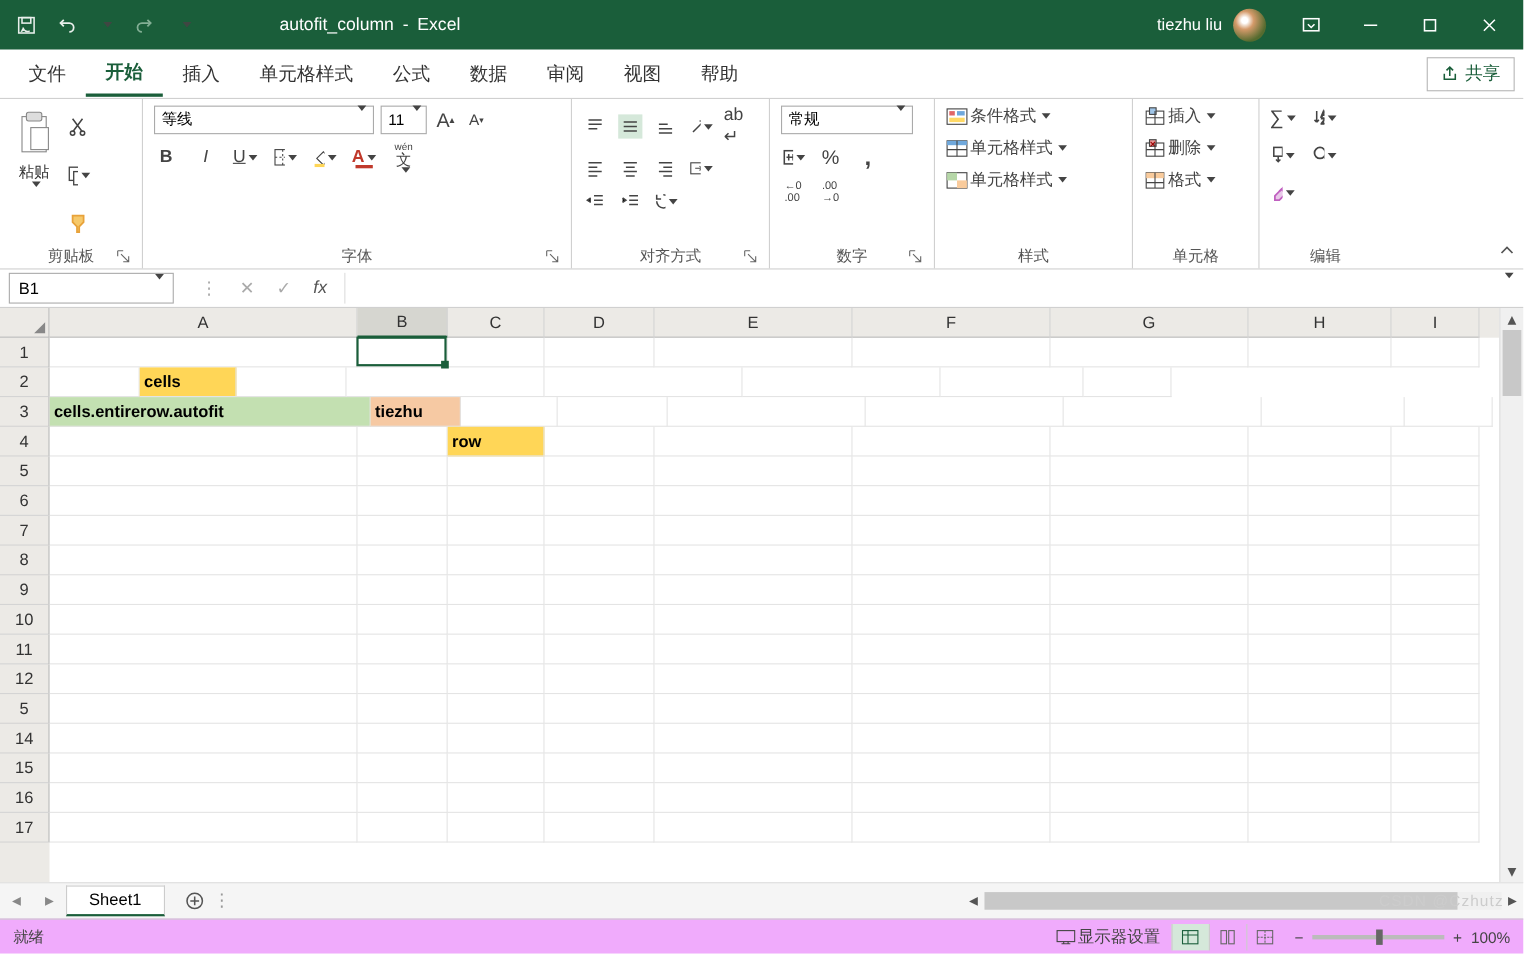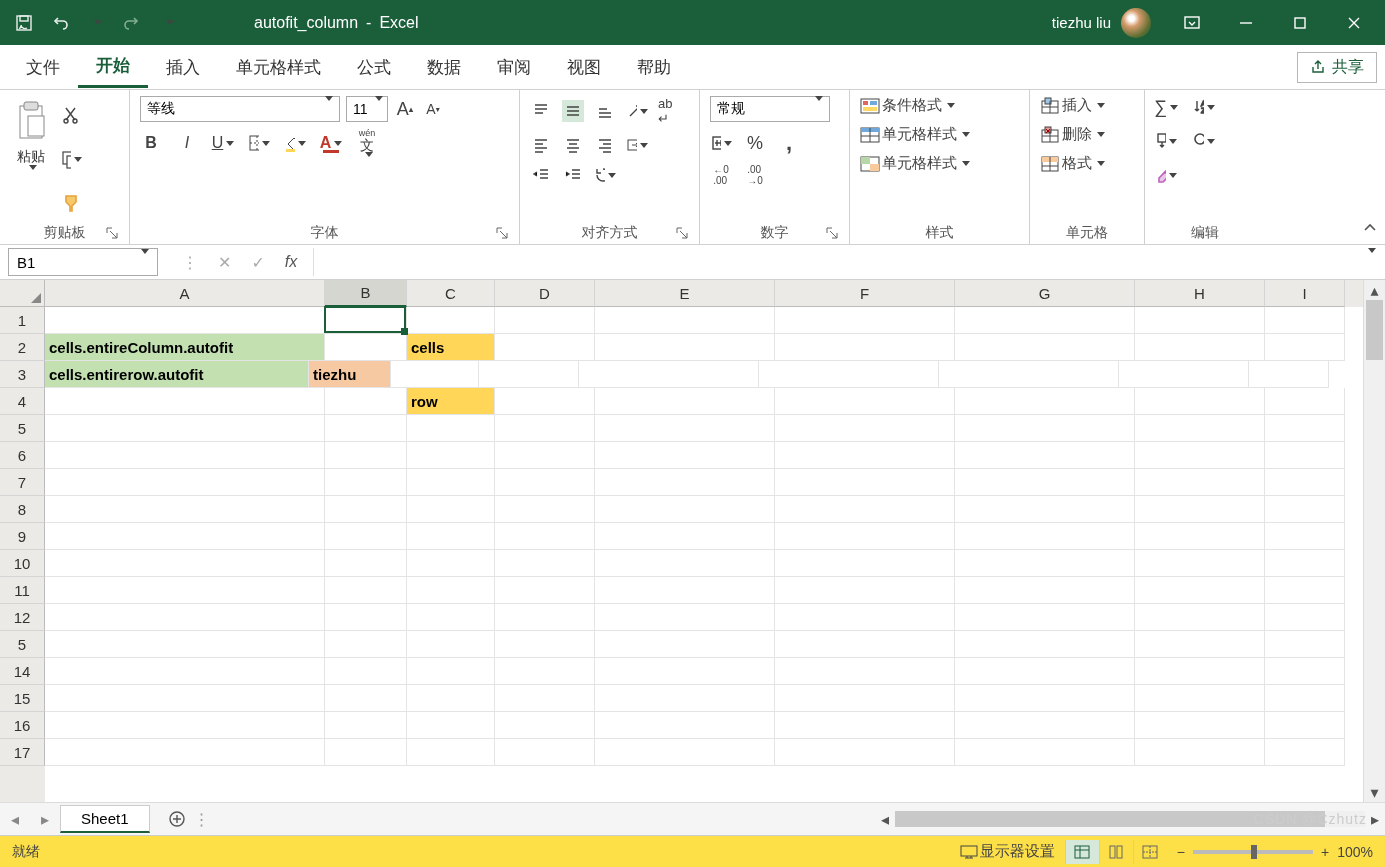--- a/index.html
+++ b/index.html
@@ -62,21 +62,21 @@
 .vsb-thumb { position:absolute; left:2px; right:2px; top:0; height:60px; background:#c8c8c8; }
 .tabs { height:33px; display:flex; align-items:center; border-top:1px solid #ddd; background:#f5f5f5; }
 .tab-nav { width:30px; display:flex; align-items:center; justify-content:center; color:#888; }
 .sheet-tab { padding:4px 20px; background:#fff; border:1px solid #ccc; border-bottom:2px solid #1a5e3a; font-size:15px; }
 .tab-add { width:30px; display:flex; align-items:center; justify-content:center; color:#555; margin-left:12px; }
 .hscroll { margin-left:auto; width:510px; height:20px; display:flex; align-items:center; }
 .hsb-btn { width:20px; display:flex; align-items:center; justify-content:center; color:#555; }
 .hsb-track { flex:1; background:#f0f0f0; height:16px; position:relative; }
 .hsb-thumb { position:absolute; left:0; width:430px; top:0; bottom:0; background:#c8c8c8; }
 .grip { width:20px; color:#999; text-align:center; }
-.status { height:32px; background:#fde047; border-top:1px solid #ccc; display:flex; align-items:center; padding:0 12px; font-size:14px; color:#444; }
+.status { height:32px; background:#f0abfc; border-top:1px solid #ccc; display:flex; align-items:center; padding:0 12px; font-size:14px; color:#444; }
 .status-right { margin-left:auto; display:flex; align-items:center; gap:10px; }
 .view-btns { display:flex; }
 .view-btn { width:34px; height:24px; display:flex; align-items:center; justify-content:center; border-left:1px solid #ccc; }
 .view-btn.active { background:#d5e8da; }
 .zoom { display:flex; align-items:center; gap:8px; }
 .zoom-track { width:120px; height:4px; background:#bbb; position:relative; }
 .zoom-thumb { position:absolute; left:58px; top:-5px; width:6px; height:14px; background:#666; }
 .watermark { position:absolute; right:18px; bottom:40px; color:#ccc; font-size:14px; letter-spacing:1px; pointer-events:none; }
 svg { display:block; }
 </style>
@@ -262,21 +262,21 @@
         <div class="ico">
             <svg width="18" height="18" stroke="#444" stroke-width="1.4">
               <path d="M3 7h8M3 11h12M3 15h12"></path>
             </svg>
           </div>
         <div class="ico drop">
             <svg width="18" height="18" fill="none" stroke="#444" stroke-width="1.4">
               <path d="M4 14l10-10M10 4h4v4"></path>
             </svg>
           </div>
-        <div class="mini" style="font-size:13px">ab<br>↵</div>
+        <div class="mini" style="font-size:16px">ab<br>↵</div>
       </div>
       <div class="hrow" style="gap:10px">
         <div class="ico">
             <svg width="18" height="18" stroke="#444" stroke-width="1.4">
               <path d="M3 4h12M3 8h8M3 12h12M3 16h8"></path>
             </svg>
           </div>
         <div class="ico">
             <svg width="18" height="18" stroke="#444" stroke-width="1.4">
               <path d="M3 4h12M5 8h8M3 12h12M5 16h8"></path>
@@ -506,32 +506,31 @@
           <div class="cell" style="width: 82px;"></div>
           <div class="cell" style="width: 88px;"></div>
           <div class="cell" style="width: 100px;"></div>
           <div class="cell" style="width: 180px;"></div>
           <div class="cell" style="width: 180px;"></div>
           <div class="cell" style="width: 180px;"></div>
           <div class="cell" style="width: 130px;"></div>
           <div class="cell" style="width: 80px;"></div>
         </div>
         <div class="crow">
-          <div class="cell green" style="width: 280px;">cells.entireColumn.autofit</div>
           <div class="cell" style="width: 82px;"></div>
           <div class="cell yellow" style="width: 88px;">cells</div>
           <div class="cell" style="width: 100px;"></div>
           <div class="cell" style="width: 180px;"></div>
           <div class="cell" style="width: 180px;"></div>
           <div class="cell" style="width: 180px;"></div>
           <div class="cell" style="width: 130px;"></div>
           <div class="cell" style="width: 80px;"></div>
         </div>
         <div class="crow">
-          <div class="cell green" style="width: 264px;">cells.entirerow.autofit</div>
+          <div class="cell green" style="width: 292px;">cells.entirerow.autofit</div>
           <div class="cell orange" style="width: 82px;">tiezhu</div>
           <div class="cell" style="width: 88px;"></div>
           <div class="cell" style="width: 100px;"></div>
           <div class="cell" style="width: 180px;"></div>
           <div class="cell" style="width: 180px;"></div>
           <div class="cell" style="width: 180px;"></div>
           <div class="cell" style="width: 130px;"></div>
           <div class="cell" style="width: 80px;"></div>
         </div>
         <div class="crow">

